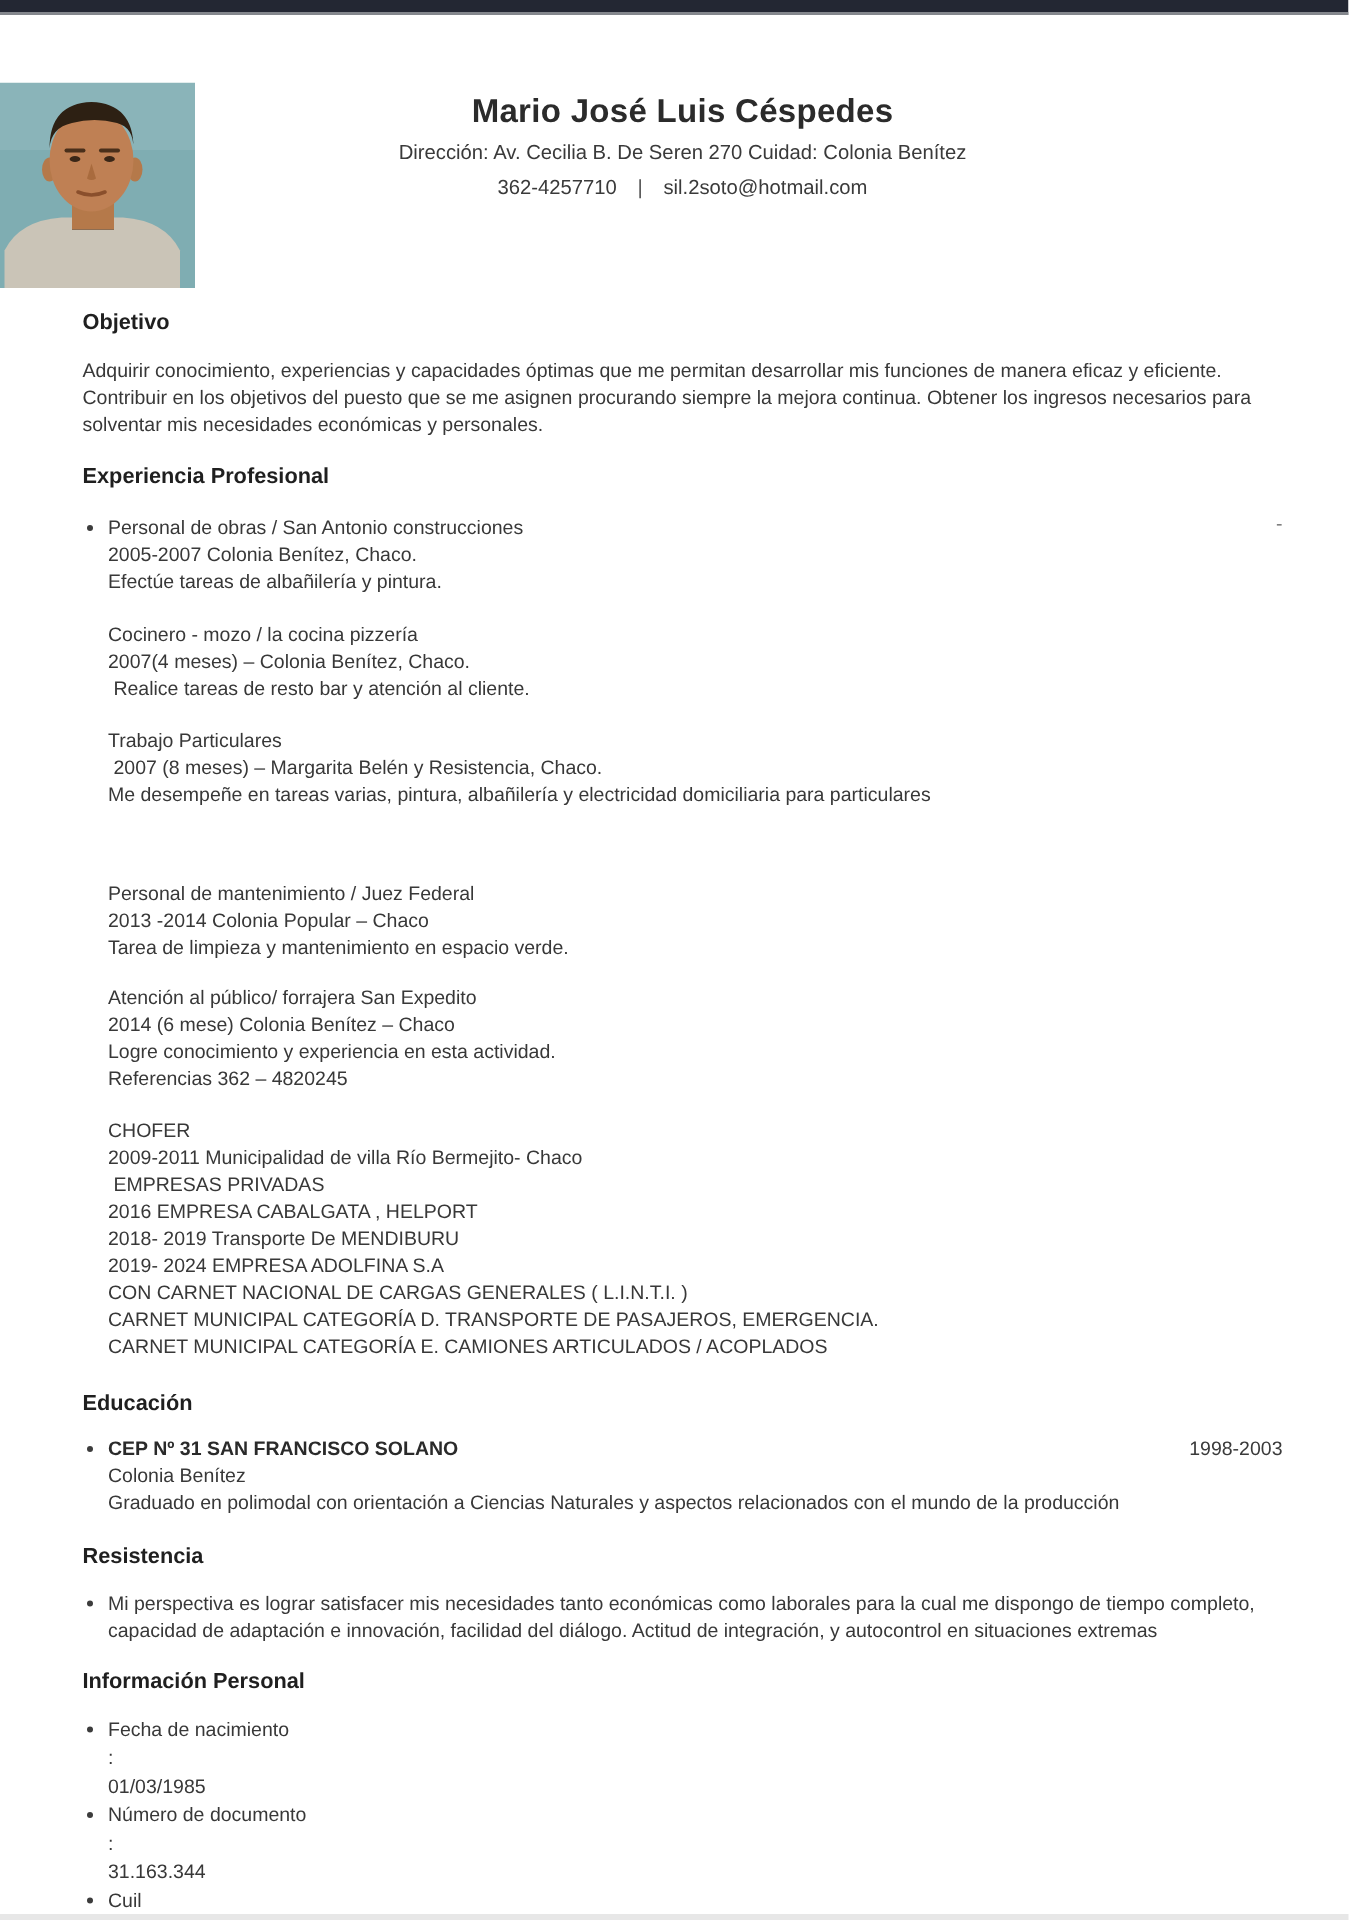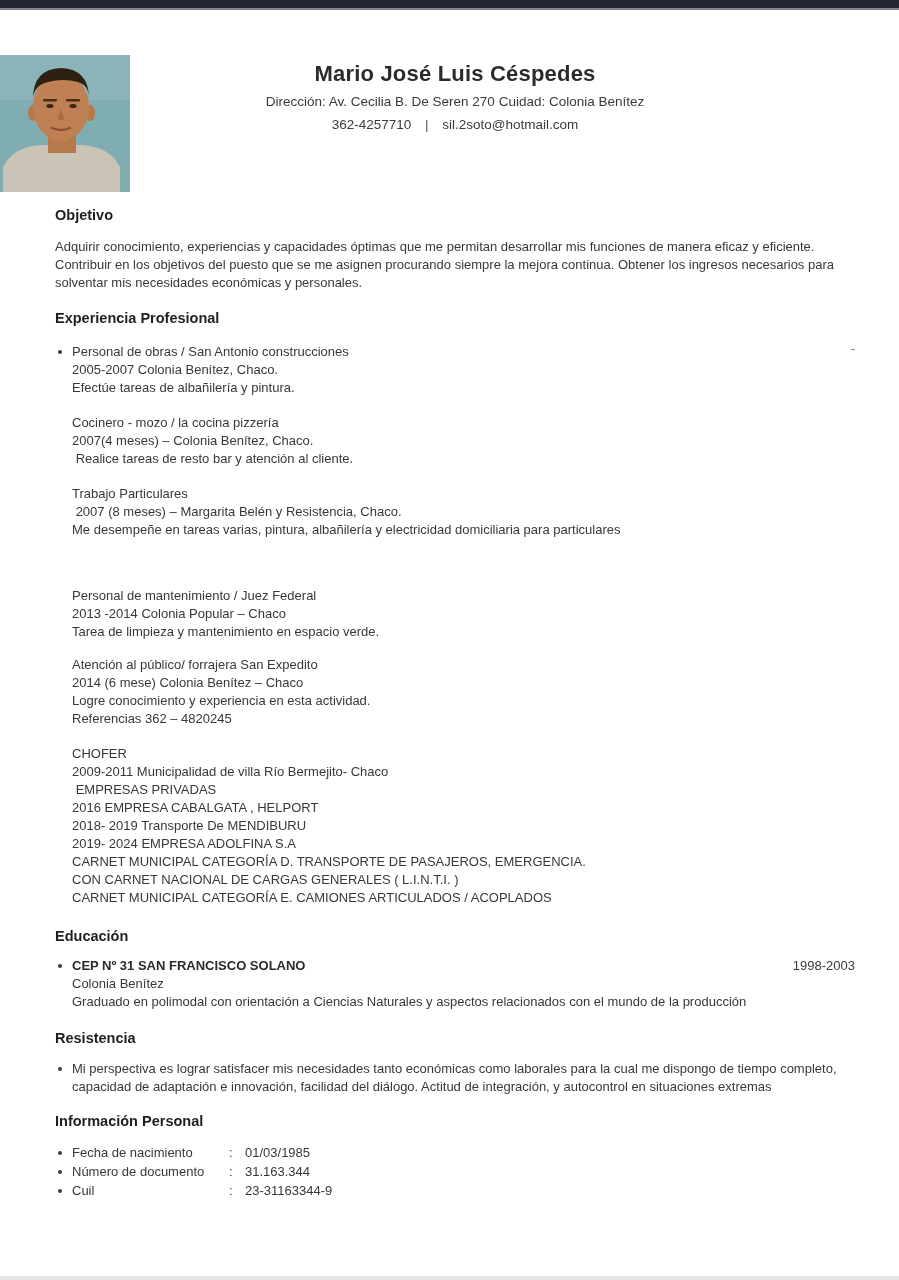--- a/index.html
+++ b/index.html
@@ -146,20 +146,21 @@
     border-radius: 50%;
     background: #3c3c3c;
   }
   
   .info-list { margin-top: 14px; margin-left: 17px; }
   .info-row {
     display: flex;
     position: relative;
     font-size: 13px;
     line-height: 19px;
+    flex-direction: column;
   }
   .info-row::before {
     content: "";
     position: absolute;
     left: -14px; top: 8px;
     width: 4px; height: 4px;
     border-radius: 50%;
     background: #3c3c3c;
   }
   .info-label { width: 157px; }
@@ -250,22 +251,22 @@
       <div class="exp-line">Referencias 362 – 4820245</div>
     </div>
 
     <div class="entry">
       <div class="exp-line">CHOFER</div>
       <div class="exp-line">2009-2011 Municipalidad de villa Río Bermejito- Chaco</div>
       <div class="exp-line"> EMPRESAS PRIVADAS</div>
       <div class="exp-line">2016 EMPRESA CABALGATA , HELPORT</div>
       <div class="exp-line">2018- 2019 Transporte De MENDIBURU</div>
       <div class="exp-line">2019- 2024 EMPRESA ADOLFINA S.A</div>
+      <div class="exp-line">CON CARNET NACIONAL DE CARGAS GENERALES ( L.I.N.T.I. )</div>
       <div class="exp-line">CARNET MUNICIPAL CATEGORÍA D. TRANSPORTE DE PASAJEROS, EMERGENCIA.</div>
-      <div class="exp-line">CON CARNET NACIONAL DE CARGAS GENERALES ( L.I.N.T.I. )</div>
       <div class="exp-line">CARNET MUNICIPAL CATEGORÍA E. CAMIONES ARTICULADOS / ACOPLADOS</div>
     </div>
 
   </div>
 
   <h2 class="h-edu">Educación</h2>
   <div class="edu-item body-text">
     <div class="edu-title-row">
       <span class="edu-school">CEP Nº 31 SAN FRANCISCO SOLANO</span>
       <span class="edu-years">1998-2003</span>

